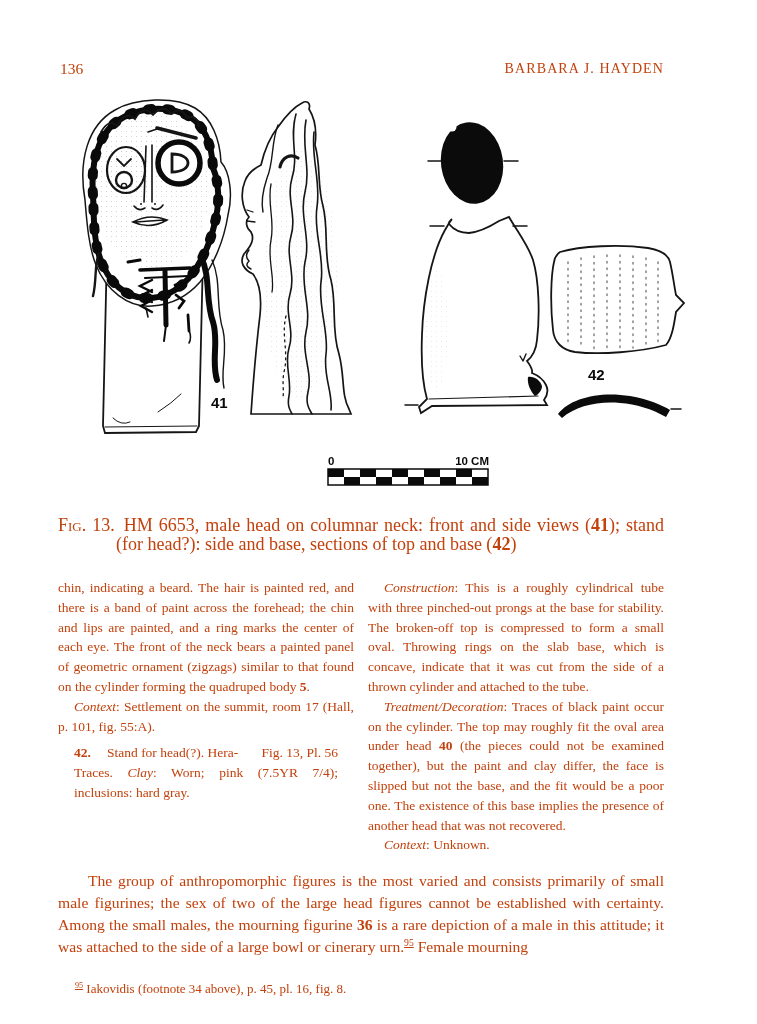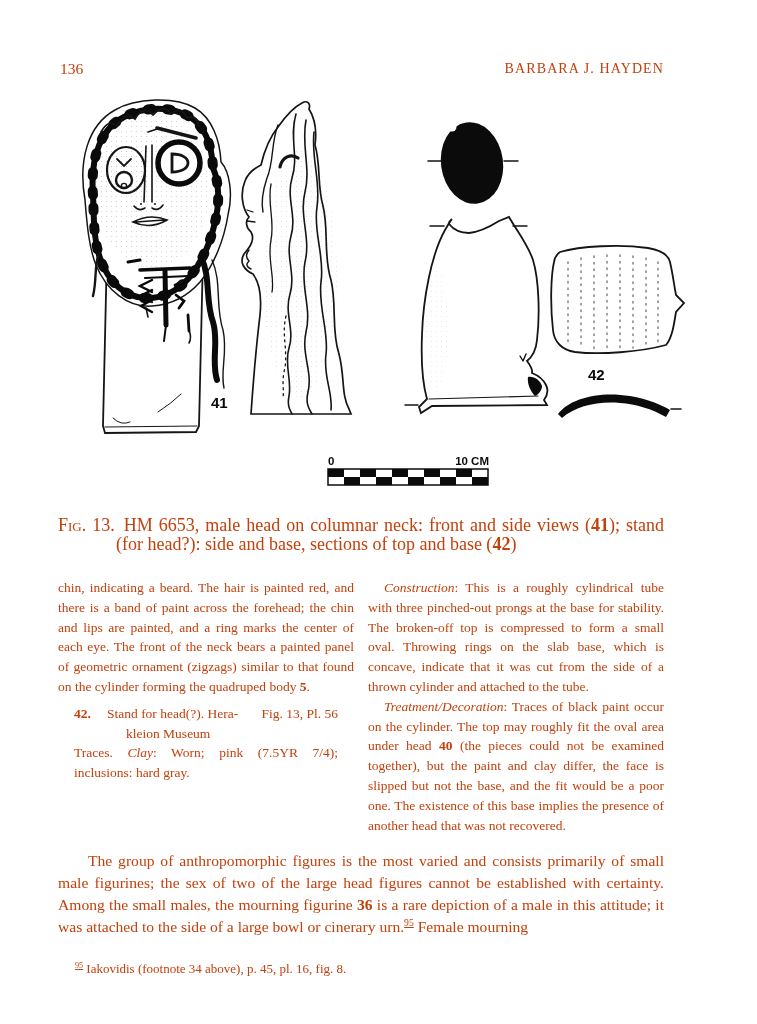--- a/index.html
+++ b/index.html
@@ -170,33 +170,34 @@
         <rect x="328" y="379" width="160" height="16" fill="none" stroke="#0b0b0b" stroke-width="1.5"></rect>
       </g>
     </g>
   </svg>
 
   <div class="caption"><span class="cap-label">Fig. 13.</span><span>HM 6653, male head on columnar neck: front and side views (</span><b>41</b><span>); stand (for head?): side and base, sections of top and base (</span><b>42</b><span>)</span></div>
 
   <div class="columns">
     <div class="col">
       <p><span>chin, indicating a beard. The hair is painted red, and there is a band of paint across the forehead; the chin and lips are painted, and a ring marks the center of each eye. The front of the neck bears a painted panel of geometric ornament (zigzags) similar to that found on the cylinder forming the quadruped body </span><b>5</b><span>.</span></p>
+      <p class="ind"><i>Context</i><span>: Settlement on the summit, room 17 (Hall, p. 101, fig. 55:A).</span></p>
       <div class="entry">
         <div class="erow1">
           <span class="enum">42.</span>
           <span>Stand for head(?). Hera-</span>
           <span class="efig">Fig. 13, Pl. 56</span>
         </div>
-        <div class="erow2">kleion Museum</div>
         <div><span>Traces. </span><i>Clay</i><span>: Worn; pink (7.5YR 7/4); inclusions: hard gray.</span></div>
       </div>
     </div>
     <div class="col">
       <p class="ind"><i>Construction</i><span>: This is a roughly cylindrical tube with three pinched-out prongs at the base for stability. The broken-off top is compressed to form a small oval. Throwing rings on the slab base, which is concave, indicate that it was cut from the side of a thrown cylinder and attached to the tube.</span></p>
       <p class="ind"><i>Treatment/Decoration</i><span>: Traces of black paint occur on the cylinder. The top may roughly fit the oval area under head </span><b>40</b><span> (the pieces could not be examined together), but the paint and clay differ, the face is slipped but not the base, and the fit would be a poor one. The existence of this base implies the presence of another head that was not recovered.</span></p>
+      <p class="ind"><i>Context</i><span>: Unknown.</span></p>
     </div>
   </div>
 
   <p class="bodyp"><span>The group of anthropomorphic figures is the most varied and consists primarily of small male figurines; the sex of two of the large head figures cannot be established with certainty. Among the small males, the mourning figurine </span><b>36</b><span> is a rare depiction of a male in this attitude; it was attached to the side of a large bowl or cinerary urn.</span><sup>95</sup><span> Female mourning</span></p>
 
   <p class="footnote"><sup>95</sup><span> Iakovidis (footnote 34 above), p. 45, pl. 16, fig. 8.</span></p>
 
 </div>
 
 </body></html>

